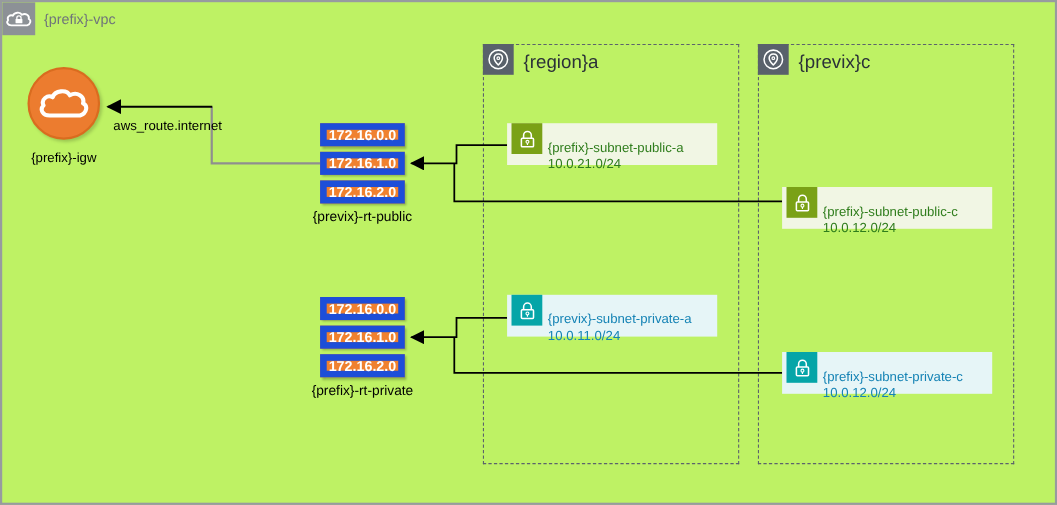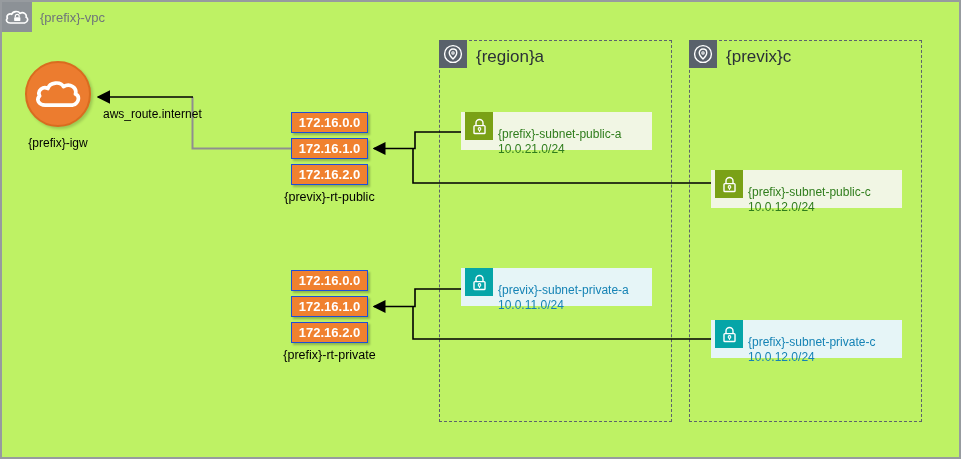--- a/index.html
+++ b/index.html
@@ -17,21 +17,21 @@
 
   
   .igw-circle { left:23px; top:59px; width:66px; height:66px; border-radius:50%;
     background:#ec7c2f; border:2px solid #d96c1f; box-shadow:2px 2px 3px rgba(0,0,0,0.18);
     display:flex; align-items:center; justify-content:center; }
   .igw-label { left:4px; top:134px; width:104px; text-align:center; font-size:12px; color:#000; }
 
   .route-label { left:101px; top:105px; width:140px; text-align:left; font-size:12px; color:#000; }
 
   
-  .rt-entry { left:289px; width:77px; height:21px; background:#f0812f; border:1px solid #1d4ed8;
+  .rt-entry { left:289px; width:77px; height:21px; background:#f0812f; border:6px solid #1d4ed8;
     box-shadow:2px 2px 2px rgba(0,0,0,0.25);
     color:#fff; font-weight:bold; font-size:13px; display:flex; align-items:center; justify-content:center; }
   .rt-label { left:255px; width:145px; text-align:center; font-size:12.5px; color:#000; }
 
   
   .region-box { top:38px; width:233px; height:382px; border:1px dashed #5c636c; background:transparent; }
   .region-badge { top:38px; width:28px; height:28px; background:#59616b; display:flex; align-items:center; justify-content:center; }
   .region-label { top:45px; font-size:17px; color:#2b3138; }
 
   

